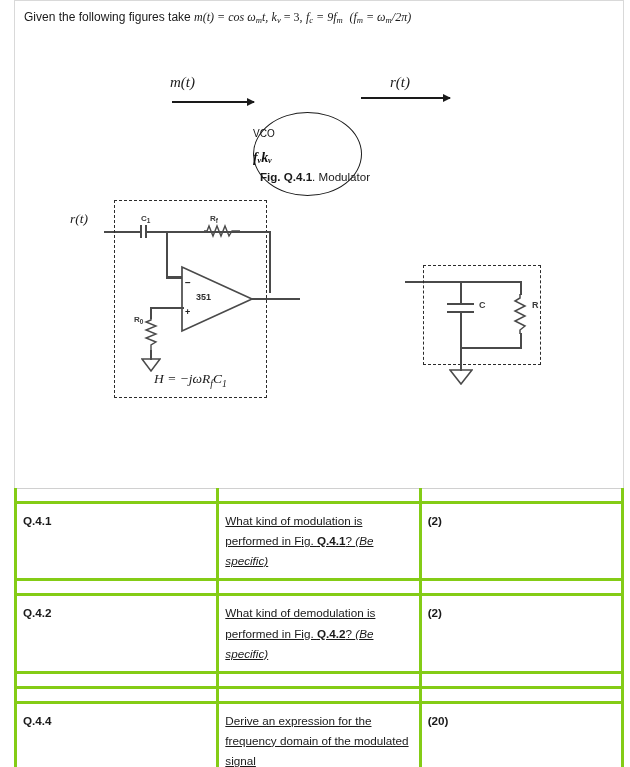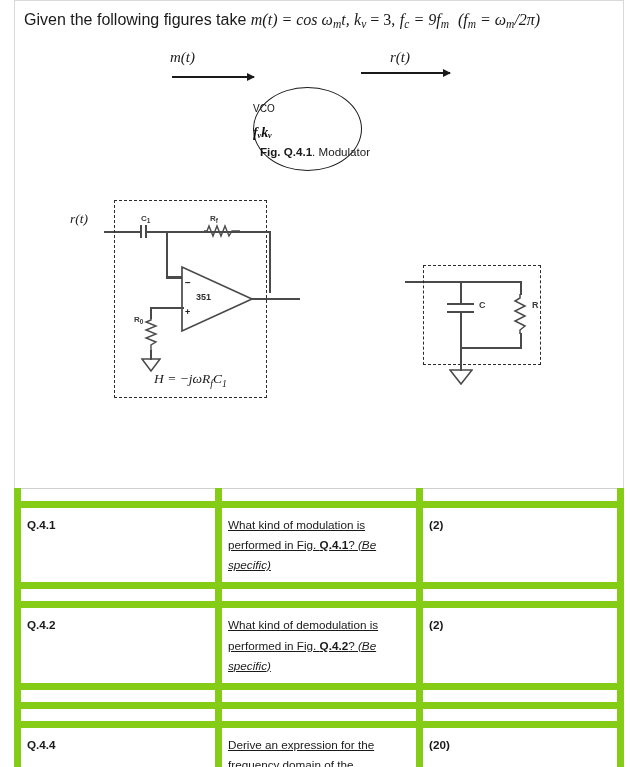--- a/index.html
+++ b/index.html
@@ -19,29 +19,29 @@
     position:absolute;right:6px;top:0;width:1px;height:767px;
     background:#d9d9d9;
   }
   .top-rule{
     position:absolute;left:14px;top:0;width:610px;height:1px;background:#d9d9d9;
   }
 
   
   .statement{
     position:absolute;left:24px;top:8px;width:586px;
-    font-size:16px;line-height:1.5;
+    font-size:12px;line-height:1.5;
     white-space:nowrap;
   }
   .mathit{font-family:"Liberation Serif", serif;font-style:italic;}
   .mathrm{font-family:"Liberation Serif", serif;font-style:normal;}
   .sub{font-size:0.72em;vertical-align:-0.28em;font-style:italic;}
 
   
-  .fig1{position:absolute;left:0;top:31px;width:630px;height:130px;}
+  .fig1{position:absolute;left:0;top:56px;width:630px;height:130px;}
   .vco-ellipse{
     position:absolute;left:253px;top:56px;width:109px;height:84px;
     border:1.6px solid #1a1a1a;border-radius:50%;
     box-sizing:border-box;
   }
   .vco-label{
     position:absolute;left:253px;top:72px;width:109px;
     font-size:10px;font-family:"Liberation Sans",sans-serif;
     color:#111;
   }
@@ -132,21 +132,21 @@
     font-size:12.6px;line-height:1.35;color:#111;
   }
 
   
   .qtable{
     position:absolute;left:14px;top:488px;width:610px;
     border-collapse:collapse;table-layout:fixed;
     font-size:11.7px;
   }
   .qtable td{
-    border:7px solid #84cc16;
+    border:3px solid #84cc16;
     padding:7px 8px 7px 6px;
     vertical-align:top;
     line-height:1.72;
   }
   .c-num{width:54px;font-weight:bold;}
   .c-txt{width:auto;text-decoration:underline;}
   .c-mk{width:54px;font-weight:bold;}
   .spacer td{height:12px;padding:0;border-top:1px solid #d0d0d0;}
   .it{font-style:italic;}
   .bd{font-weight:bold;}

